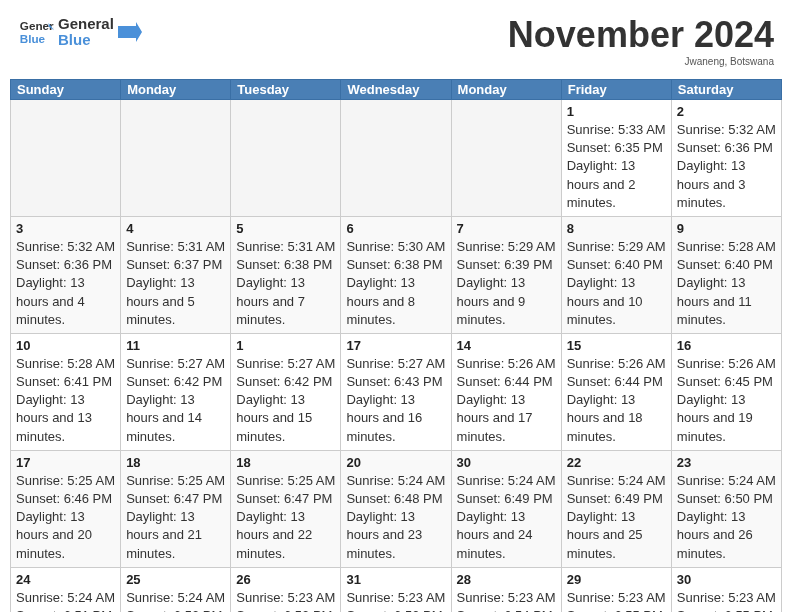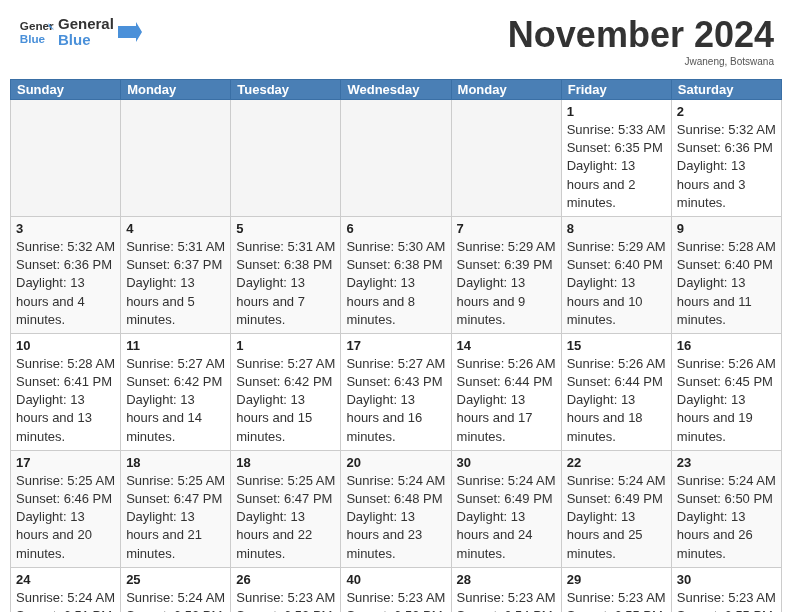--- a/index.html
+++ b/index.html
@@ -229,21 +229,21 @@
         </td>
         <td>
           <span class="day-number">25</span>
           <div class="day-info">Sunrise: 5:24 AM<br>Sunset: 6:52 PM<br>Daylight: 13 hours and 28 minutes.</div>
         </td>
         <td>
           <span class="day-number">26</span>
           <div class="day-info">Sunrise: 5:23 AM<br>Sunset: 6:52 PM<br>Daylight: 13 hours and 28 minutes.</div>
         </td>
         <td>
-          <span class="day-number">40</span>
+          <span class="day-number">31</span>
           <div class="day-info">Sunrise: 5:23 AM<br>Sunset: 6:53 PM<br>Daylight: 13 hours and 29 minutes.</div>
         </td>
         <td>
           <span class="day-number">28</span>
           <div class="day-info">Sunrise: 5:23 AM<br>Sunset: 6:54 PM<br>Daylight: 13 hours and 30 minutes.</div>
         </td>
         <td>
           <span class="day-number">29</span>
           <div class="day-info">Sunrise: 5:23 AM<br>Sunset: 6:55 PM<br>Daylight: 13 hours and 31 minutes.</div>
         </td>

